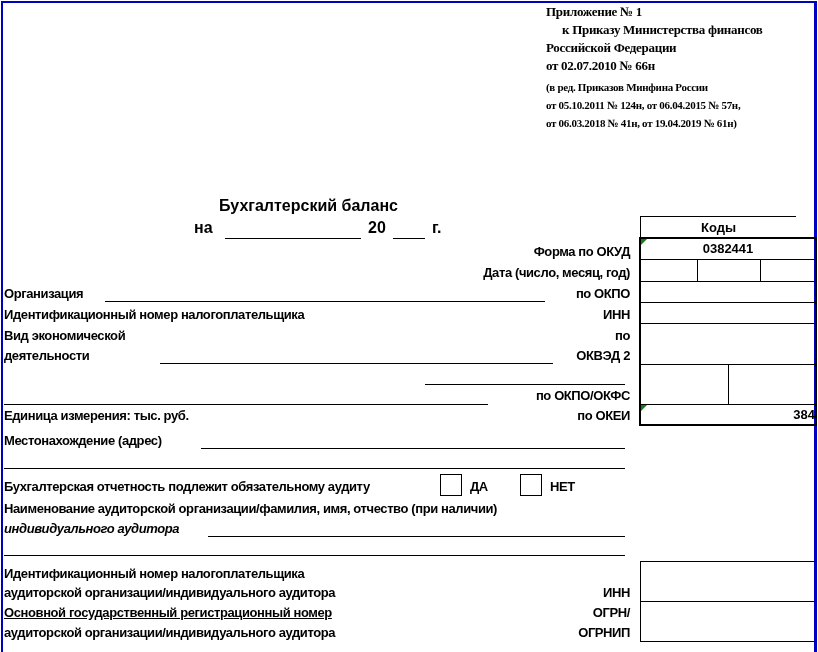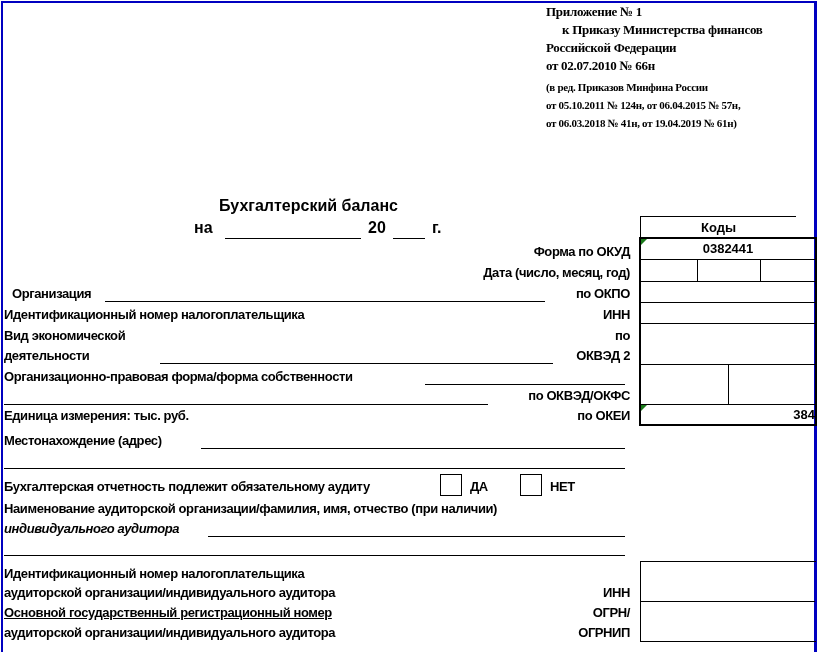--- a/index.html
+++ b/index.html
@@ -42,37 +42,36 @@
   <div class="abs title" style="left:219px; top:197px;">Бухгалтерский баланс</div>
   <div class="abs title" style="left:194px; top:219px;">на</div>
   <div class="line" style="left:225px; top:238px; width:136px;"></div>
   <div class="abs title" style="left:368px; top:219px;">20</div>
   <div class="line" style="left:393px; top:238px; width:32px;"></div>
   <div class="abs title" style="left:432px; top:219px;">г.</div>
 
   <div class="abs t13 right" style="right:188px; top:244px;">Форма по ОКУД</div>
   <div class="abs t13 right" style="right:188px; top:265px;">Дата (число, месяц, год)</div>
 
-  <div class="abs t13" style="left:4px; top:286px;margin-left:8px;">Организация</div>
+  <div class="abs t13" style="left:4px; top:286px;">Организация</div>
   <div class="line" style="left:105px; top:301px; width:440px;"></div>
   <div class="abs t13 right" style="right:188px; top:286px;">по ОКПО</div>
 
   <div class="abs t13" style="left:4px; top:307px;">Идентификационный номер налогоплательщика</div>
   <div class="abs t13 right" style="right:188px; top:307px;">ИНН</div>
 
   <div class="abs t13" style="left:4px; top:328px;">Вид экономической</div>
   <div class="abs t13" style="left:4px; top:348px;">деятельности</div>
   <div class="line" style="left:160px; top:363px; width:393px;"></div>
   <div class="abs t13 right" style="right:188px; top:328px;">по</div>
   <div class="abs t13 right" style="right:188px; top:348px;">ОКВЭД 2</div>
 
-  <div class="abs t13" style="left:4px; top:369px;">Организационно-правовая форма/форма собственности</div>
   <div class="line" style="left:425px; top:384px; width:200px;"></div>
   <div class="line" style="left:4px; top:404px; width:484px;"></div>
-  <div class="abs t13 right" style="right:188px; top:388px;">по ОКВЭД/ОКФС</div>
+  <div class="abs t13 right" style="right:188px; top:388px;">по ОКПО/ОКФС</div>
 
   <div class="abs t13" style="left:4px; top:408px;">Единица измерения: тыс. руб.</div>
   <div class="abs t13 right" style="right:188px; top:408px;">по ОКЕИ</div>
 
   <div class="abs t13" style="left:4px; top:433px;">Местонахождение (адрес)</div>
   <div class="line" style="left:201px; top:448px; width:424px;"></div>
   <div class="line" style="left:4px; top:468px; width:621px;"></div>
 
   <div class="abs t13" style="left:4px; top:479px;">Бухгалтерская отчетность подлежит обязательному аудиту</div>
   <div class="box" style="left:440px; top:474px;"></div>

